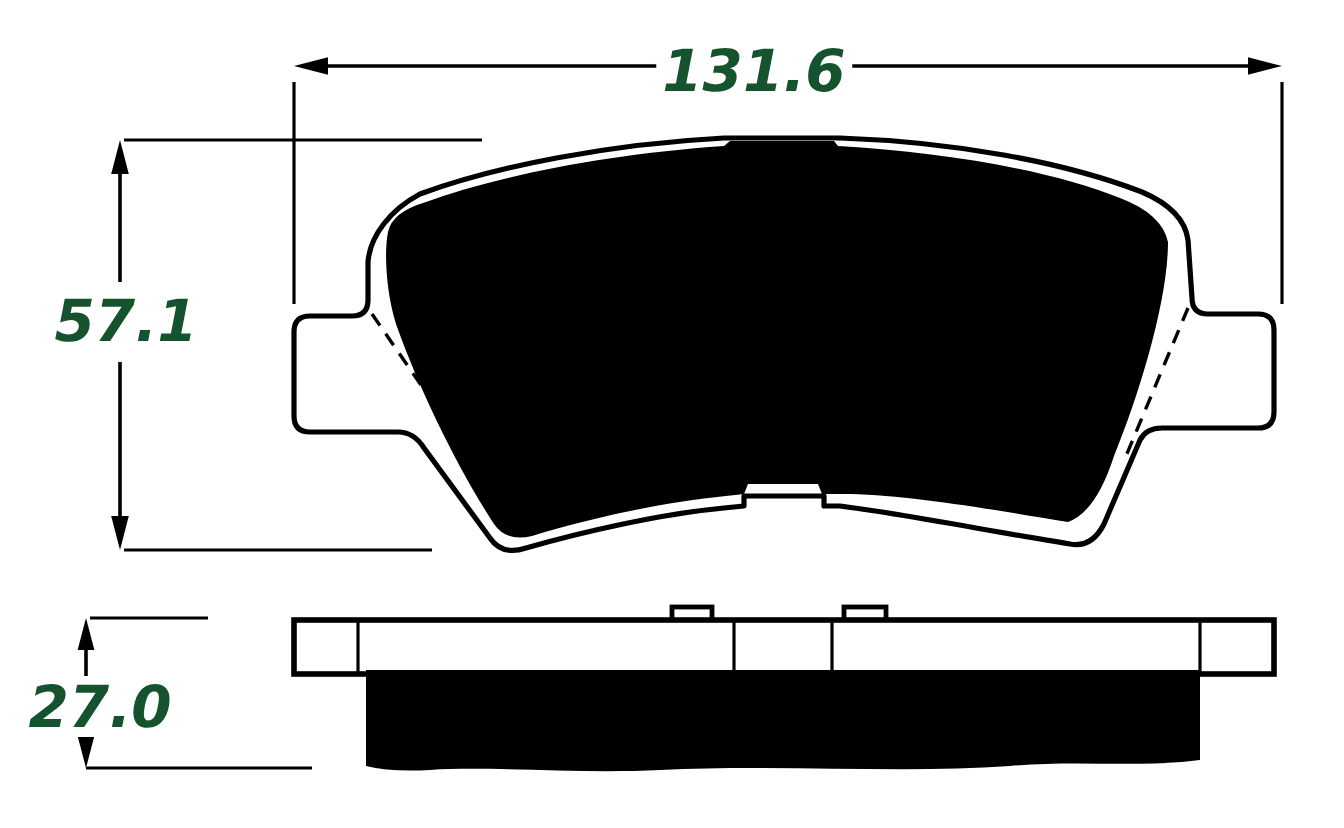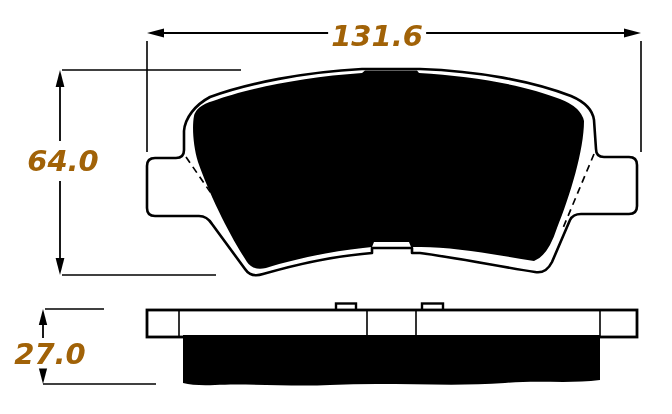--- a/index.html
+++ b/index.html
@@ -10,21 +10,21 @@
   }
   .stage{position:absolute;inset:0;}
   svg{position:absolute;left:0;top:0;}
   .dim-label{
     position:absolute;
     transform:translate(-50%,-50%);
     font-weight:bold;
     font-style:italic;
     font-size:29px;
     letter-spacing:0px;
-    color:#a16207;
+    color:#14532d;
     white-space:nowrap;
     background:#ffffff;
     padding:0 3px;
     line-height:1;
   }
   #label-width{left:377px;top:36px;}
   #label-height{left:63px;top:161px;}
   #label-thickness{left:50px;top:354px;}
 </style>
 </head>
@@ -136,16 +136,16 @@
                C 570,384 538,380 505,383
                C 450,387 390,382 330,385
                C 290,387 245,383 215,385
                Q 195,386 183,383
                Z"></path>
     </g>
   </svg>
 
   <div class="dim-label" id="label-width">131.6</div>
 
-  <div class="dim-label" id="label-height">64.0</div>
+  <div class="dim-label" id="label-height">57.1</div>
 
   <div class="dim-label" id="label-thickness">27.0</div>
 </div>
 
 </body></html>

